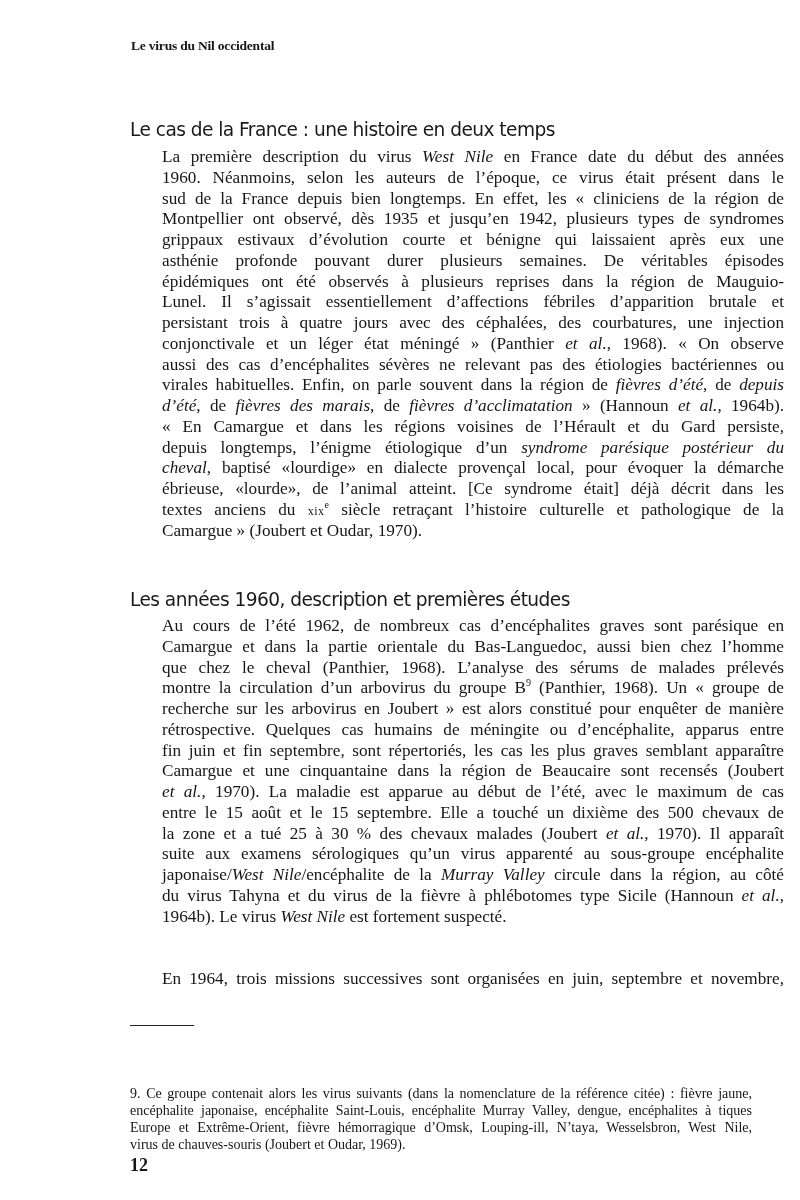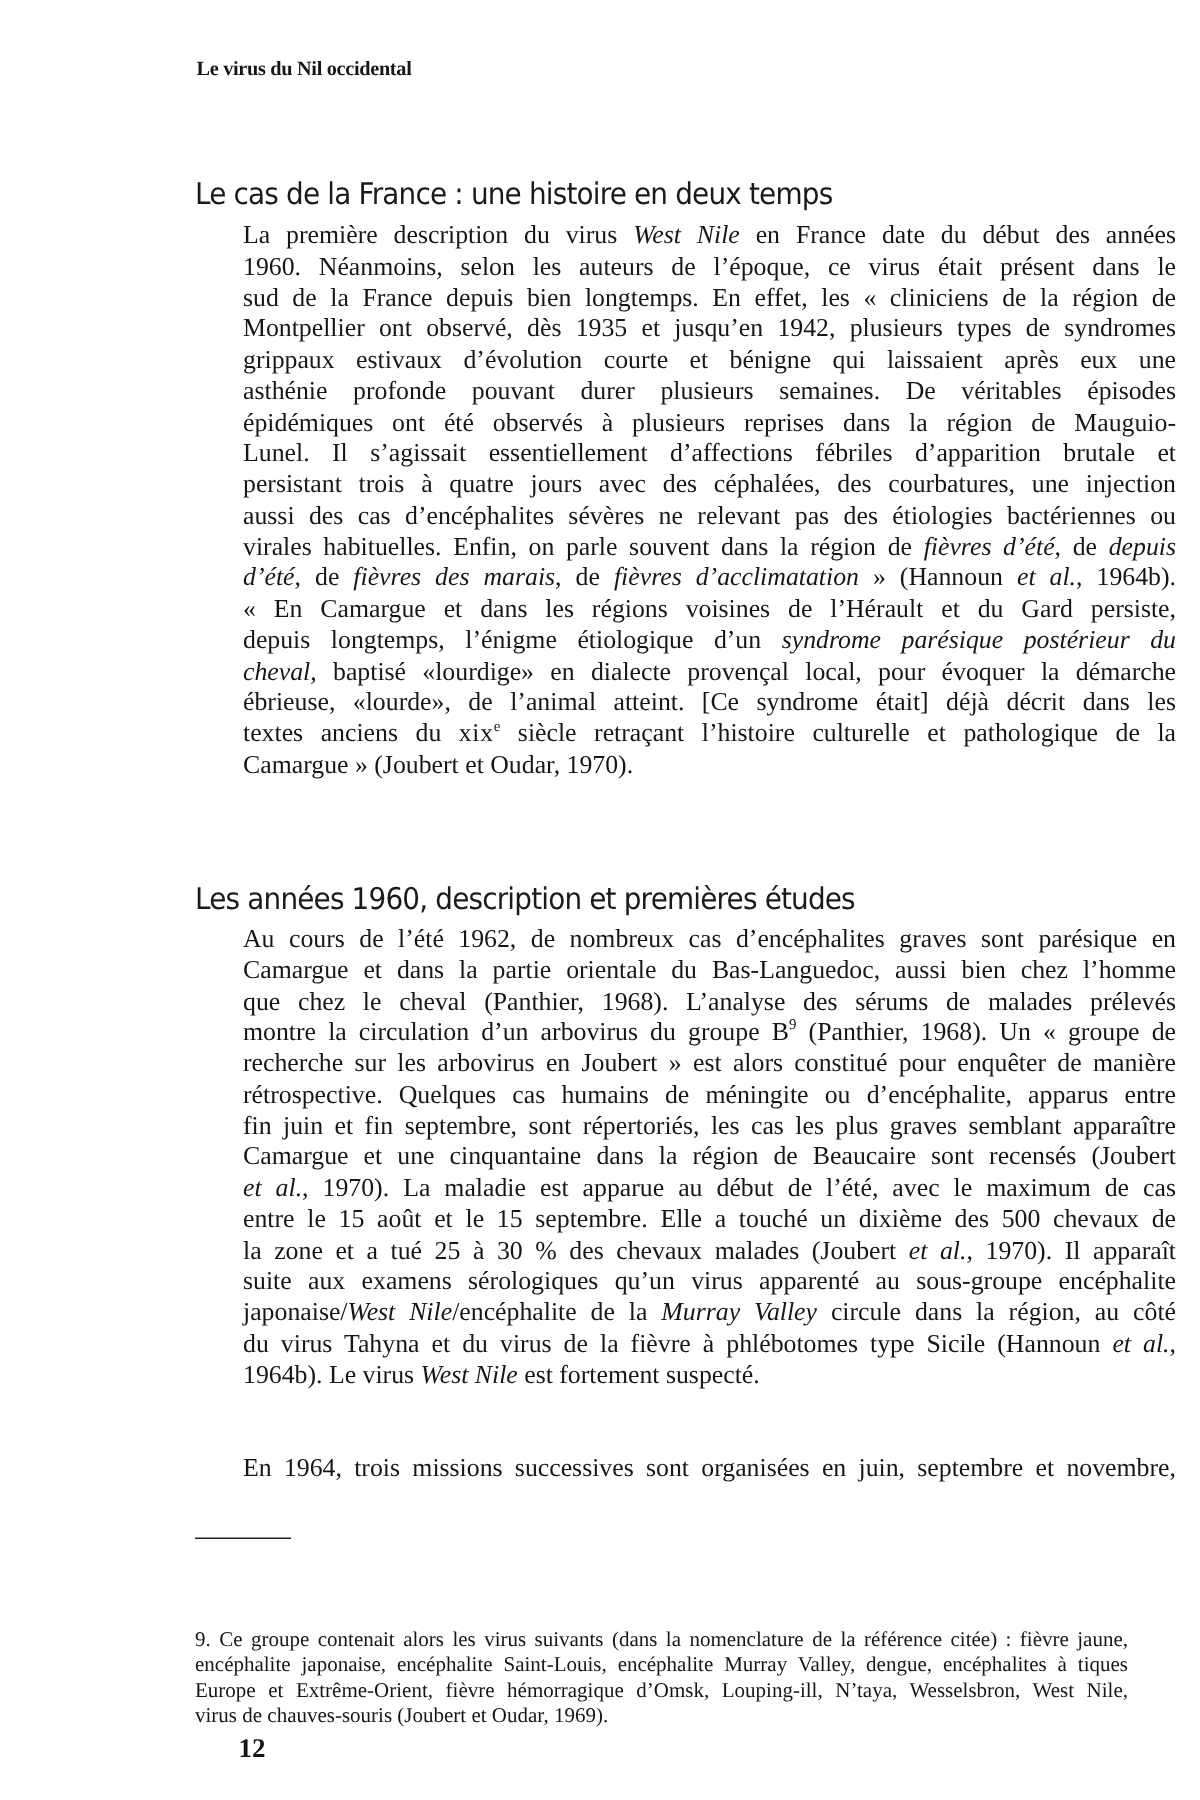--- a/index.html
+++ b/index.html
@@ -11,44 +11,45 @@
   .h2.second { top: 570px; }
   .para { position: absolute; left: 130px; width: 622px; font-family: "Liberation Serif", serif; font-size: 17.2px; line-height: 20.75px; margin-left: 32px; }
   .line { display: block; text-align: justify; text-align-last: justify; white-space: nowrap; height: 20.75px; overflow: visible; }
   .line.last { text-align-last: left; }
   .line span { white-space: normal; }
   .p1 { top: 147px; }
   .p2 { top: 616px; }
   .p3 { top: 969px; }
   i { font-style: italic; }
   sup { font-size: 10px; vertical-align: super; line-height: 0; }
-  .sc { font-size: 17px; letter-spacing: 0.5px; }
+  .sc { font-size: 12px; letter-spacing: 0.5px; }
   .fn-rule { position: absolute; left: 130px; top: 1025px; width: 64px; height: 1px; background: #222; }
   .footnote { position: absolute; left: 130px; top: 1085px; width: 622px; font-family: "Liberation Serif", serif; font-size: 14px; line-height: 17px; }
-  .page-number { position: absolute; left: 130px; top: 1155px; font-family: "Liberation Serif", serif; font-weight: bold; font-size: 18px; margin-left: 29px; }
+  .page-number { position: absolute; left: 130px; top: 1155px; font-family: "Liberation Serif", serif; font-weight: bold; font-size: 18px; }
   .jl { display: block; text-align: justify; text-align-last: justify; height: 17px; }
   .jl.last { text-align-last: left; }
 </style>
 </head>
 <body>
 
 <div class="page">
   <div class="running-head">Le virus du Nil occidental</div>
 
   <h2 class="h2 first">Le cas de la France : une histoire en deux temps</h2>
   <div class="para p1">
       <span class="line">La première description du virus <i>West Nile</i> en France date du début des années</span>
       <span class="line">1960. Néanmoins, selon les auteurs de l’époque, ce virus était présent dans le</span>
       <span class="line">sud de la France depuis bien longtemps. En effet, les « cliniciens de la région de</span>
       <span class="line">Montpellier ont observé, dès 1935 et jusqu’en 1942, plusieurs types de syndromes</span>
       <span class="line">grippaux estivaux d’évolution courte et bénigne qui laissaient après eux une</span>
       <span class="line">asthénie profonde pouvant durer plusieurs semaines. De véritables épisodes</span>
       <span class="line">épidémiques ont été observés à plusieurs reprises dans la région de Mauguio-</span>
       <span class="line">Lunel. Il s’agissait essentiellement d’affections fébriles d’apparition brutale et</span>
       <span class="line">persistant trois à quatre jours avec des céphalées, des courbatures, une injection</span>
+      <span class="line">conjonctivale et un léger état méningé » (Panthier <i>et al.</i>, 1968). « On observe</span>
       <span class="line">aussi des cas d’encéphalites sévères ne relevant pas des étiologies bactériennes ou</span>
       <span class="line">virales habituelles. Enfin, on parle souvent dans la région de <i>fièvres d’été</i>, de <i>depuis</i></span>
       <span class="line"><i>d’été</i>, de <i>fièvres des marais</i>, de <i>fièvres d’acclimatation</i> » (Hannoun <i>et al.</i>, 1964b).</span>
       <span class="line">« En Camargue et dans les régions voisines de l’Hérault et du Gard persiste,</span>
       <span class="line">depuis longtemps, l’énigme étiologique d’un <i>syndrome parésique postérieur du</i></span>
       <span class="line"><i>cheval</i>, baptisé «lourdige» en dialecte provençal local, pour évoquer la démarche</span>
       <span class="line">ébrieuse, «lourde», de l’animal atteint. [Ce syndrome était] déjà décrit dans les</span>
       <span class="line">textes anciens du <span class="sc">xix</span><sup>e</sup> siècle retraçant l’histoire culturelle et pathologique de la</span>
       <span class="line last">Camargue » (Joubert et Oudar, 1970).</span>
     </div>

